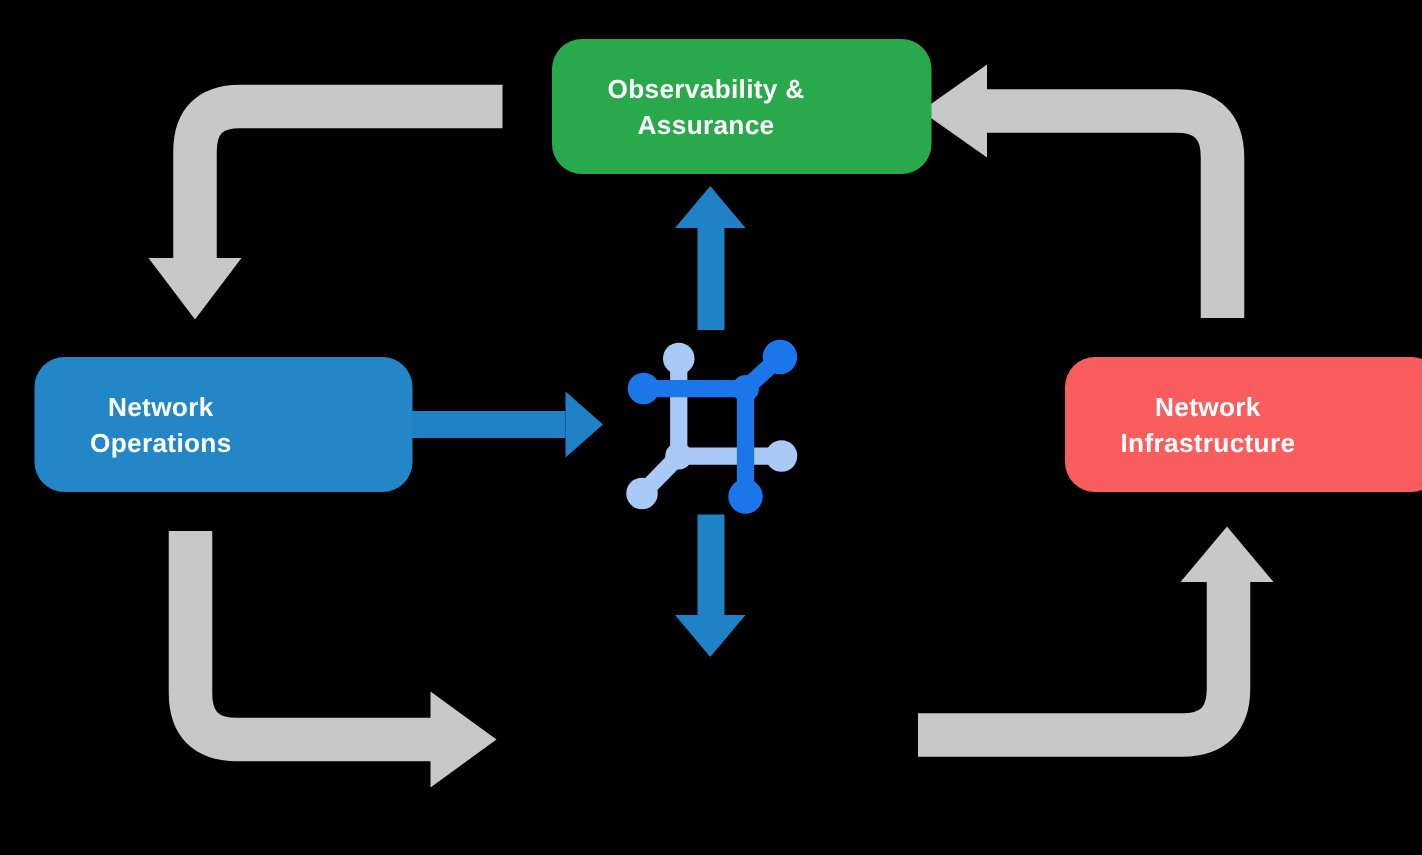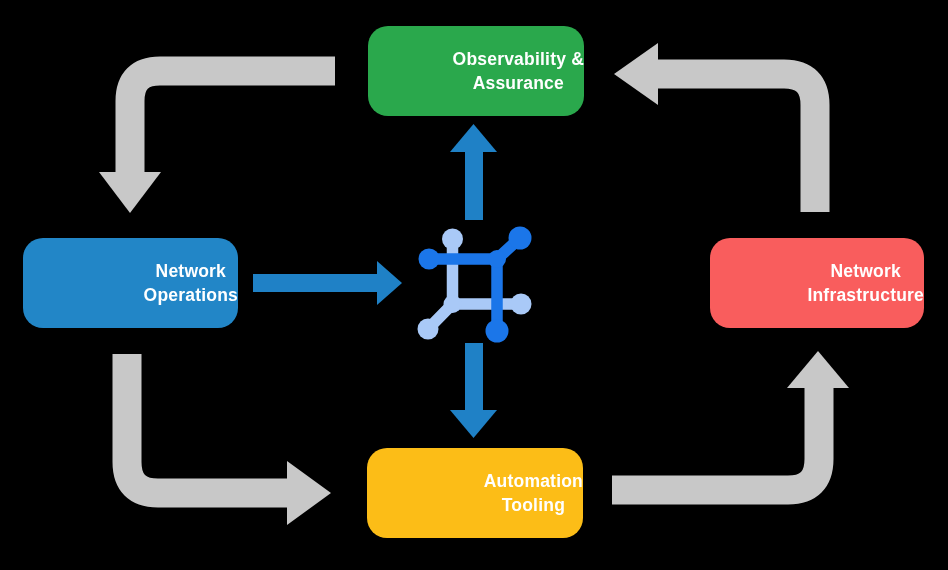--- a/index.html
+++ b/index.html
@@ -19,25 +19,26 @@
     position:relative;
     width:948px;height:570px;
     background:var(--background);
     overflow:hidden;
     font-family:"Liberation Sans","DejaVu Sans",sans-serif;
   }
   .layer{position:absolute;left:0;top:0;width:948px;height:570px;}
   .node{
     position:absolute;
     border-radius:20px;
-    display:flex;align-items:center;justify-content:flex-end;
+    display:flex;align-items:center;justify-content:flex-start;
     text-align:center;
     color:var(--label-text);
     font-size:17.5px;line-height:24px;font-weight:600;letter-spacing:.2px;
     white-space:pre-line;
+    padding-left:37px;
   }
   .node-observability{left:368px;top:26px;width:216px;height:90px;background:var(--box-green);}
   .node-operations{left:23px;top:238px;width:215px;height:90px;background:var(--box-blue);}
   .node-infrastructure{left:710px;top:238px;width:214px;height:90px;background:var(--box-red);}
   .node-automation{left:367px;top:448px;width:216px;height:90px;background:var(--box-yellow);}
 
   .gray-shaft{fill:none;stroke:var(--arrow-gray);stroke-width:29;}
   .gray-head{fill:var(--arrow-gray);stroke:none;}
   .blue-shaft{fill:none;stroke:var(--arrow-blue);stroke-width:18;}
   .blue-head{fill:var(--arrow-blue);stroke:none;}
@@ -108,18 +109,14 @@
   <div class="node node-operations">
     <span>Network
 Operations</span>
   </div>
 
   <div class="node node-infrastructure">
     <span>Network
 Infrastructure</span>
   </div>
 
-  <div class="node node-automation">
-    <span>Automation
-Tooling</span>
-  </div>
 
 </div>
 
 </body></html>

